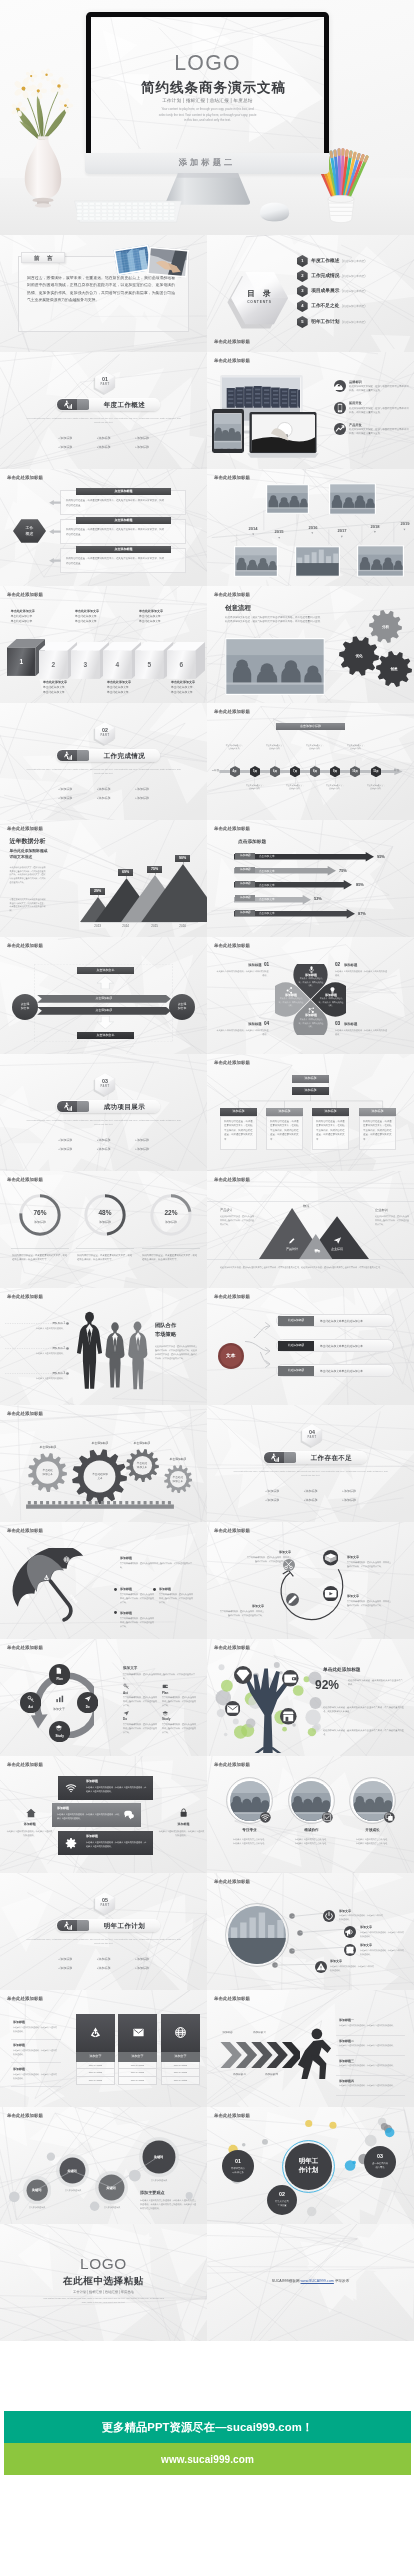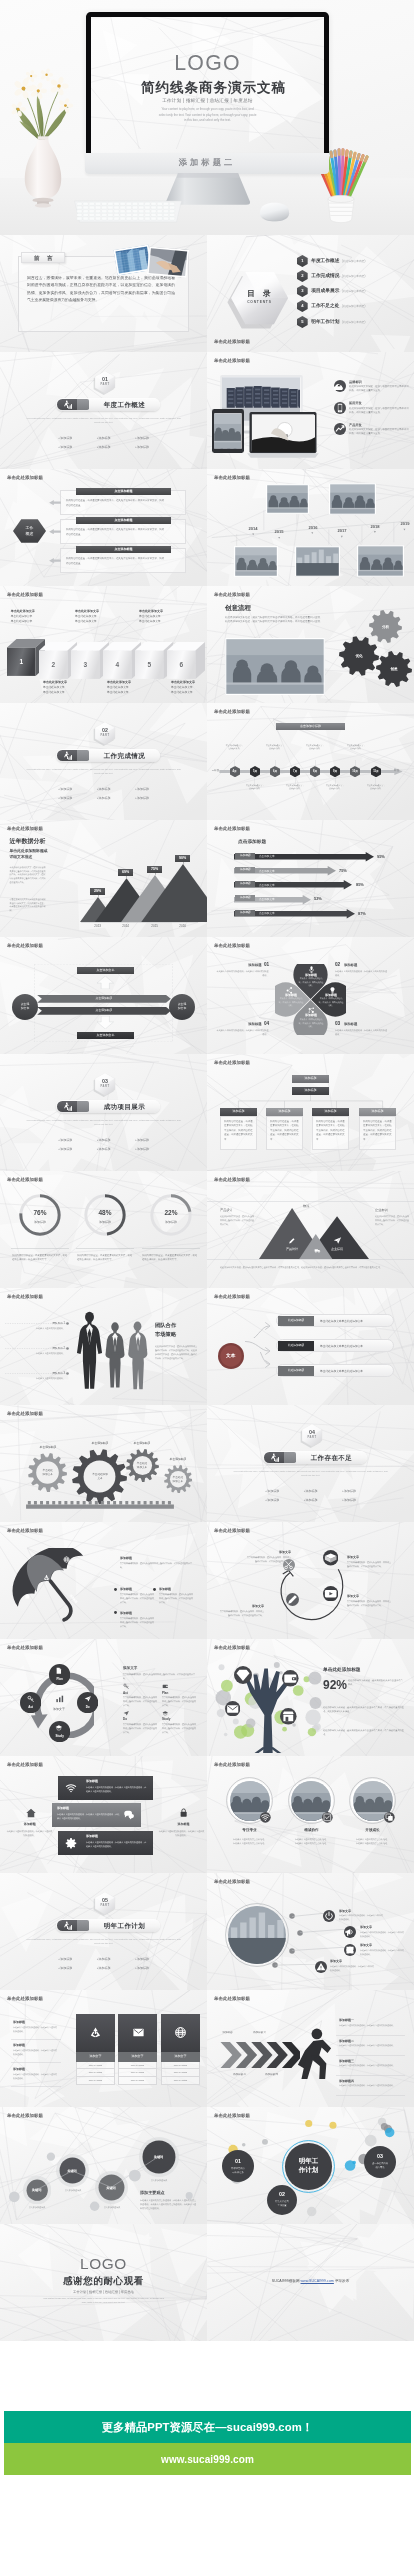--- a/index.html
+++ b/index.html
@@ -179,21 +179,21 @@
            text-align:center; line-height:11.3px; }
   .tr-txt{ position:absolute; font-size:2.7px; color:#5f6164; }
   
   .um-l{ position:absolute; font-size:3px; font-weight:bold; color:#4b4d50; }
   .um-d{ position:absolute; font-size:2px; line-height:1.95; color:#8d8f92; }
   
   .pd-h{ position:absolute; font-size:3.6px; font-weight:bold; color:#4b4d50; }
   .pd-d{ position:absolute; font-size:2px; line-height:1.95; color:#8d8f92; }
   
   .tr-h{ position:absolute; left:116px; top:27px; font-size:4.7px; font-weight:bold; color:#44464a; }
-  .tr-pct{ position:absolute; left:116px; top:39px; font-size:12px; font-weight:bold; color:#3e4044; }
+  .tr-pct{ position:absolute; left:108px; top:39px; font-size:12px; font-weight:bold; color:#3e4044; }
   .tr-d{ position:absolute; font-size:2.2px; line-height:2; color:#8a8c8f; }
   
   .fc-card{ position:absolute; background:linear-gradient(180deg,#56575b,#3f4044); }
   .fc-l{ position:absolute; font-size:3px; font-weight:bold; }
   .fc-d{ position:absolute; font-size:2.1px; line-height:1.95; }
   
   .cp-l{ position:absolute; font-size:3.6px; font-weight:bold; color:#45474a; text-align:center; }
   .cp-d{ position:absolute; font-size:2.1px; line-height:2; color:#8d8f92; text-align:center; }
   
   .tc-card{ position:absolute; width:39px; }
@@ -2638,21 +2638,21 @@
       </div>
       <div class="slide">
         <svg class="bgsvg" viewBox="0 0 350 198" preserveAspectRatio="none">
           <rect width="350" height="198" fill="#f1f1f1"></rect>
           <rect width="350" height="198" fill="url(#pg)"></rect>
           <path d="M376 27L306 108L272 7ZM257 145L178 207L152 103ZM317 212L297 129L372 128ZM252 15L257 106L171 74ZM90 114L30 53L82 14ZM158 -2L258 23L119 120Z" fill="#ffffff" fill-opacity="0.42"></path>
           <path d="M-21 -16L371 60M0 -3L371 123M288 214L371 5M182 214L366 214M13 -16L363 214M165 214L-21 155M172 214L-21 113M319 213L371 55M306 199L60 -16M360 126L-21 144M-21 138L335 214M371 117L-27 214M360 126L-21 59M220 -16L293 214M360 126L-21 121M306 199L118 -16M0 -3L371 152M-21 206L371 5" stroke="#d5d5d8" stroke-width="0.55" fill="none"></path>
         </svg>
         <div class="sl">
           <div class="tk-logo">LOGO</div>
-          <div class="tk-t">感谢您的耐心观看</div>
+          <div class="tk-t">在此框中选择粘贴</div>
           <div class="tk-s">工作计划 | 指标汇报 | 总结汇报 | 年度总结</div>
           <div class="tk-b">Your content to play here, or through your copy, paste in this box, and select only the text. Your content to play here, or through your copy, paste in this box, and select only the text.</div>
         </div>
       </div>
       <div class="slide">
         <svg class="bgsvg" viewBox="0 0 350 198" preserveAspectRatio="none">
           <rect width="350" height="198" fill="#f1f1f1"></rect>
           <rect width="350" height="198" fill="url(#pg)"></rect>
           <path d="M322 -38L398 90L234 75ZM248 131L168 72L228 26ZM293 49L207 150L157 29ZM251 51L253 129L169 83ZM253 20L317 30L298 88ZM281 82L352 53L348 161Z" fill="#ffffff" fill-opacity="0.42"></path>
           <path d="M254 25L43 -16M227 100L74 -16M172 214L-21 51M384 73L-21 84M263 -11L75 214M384 73L63 -16M254 25L-21 215M132 -16L69 214M227 100L371 12M263 -11L-21 147M228 149L64 214M384 73L-21 72M263 -11L65 214M378 214L-21 48M384 73L-20 -16M254 25L-21 68M254 25L-21 19M254 25L-21 118" stroke="#d5d5d8" stroke-width="0.55" fill="none"></path>

